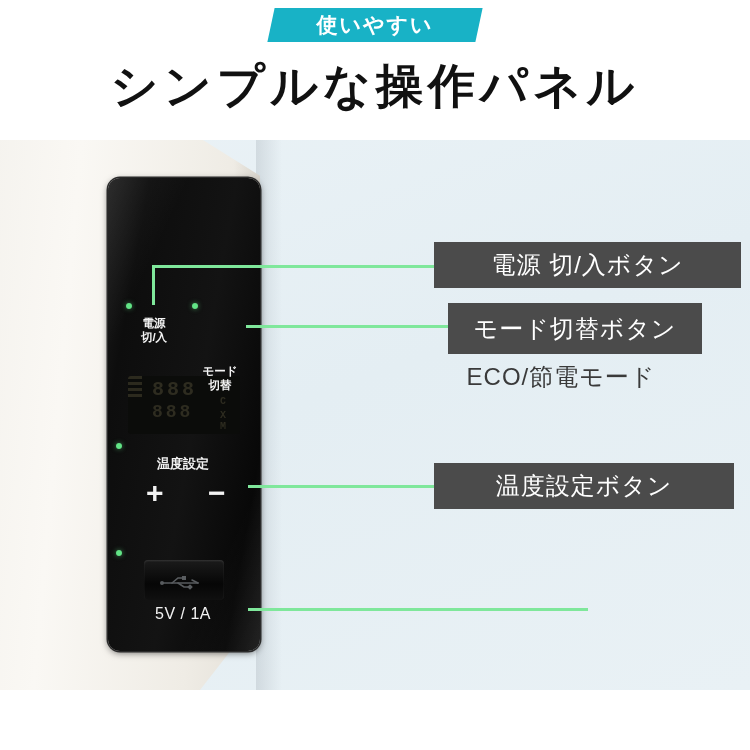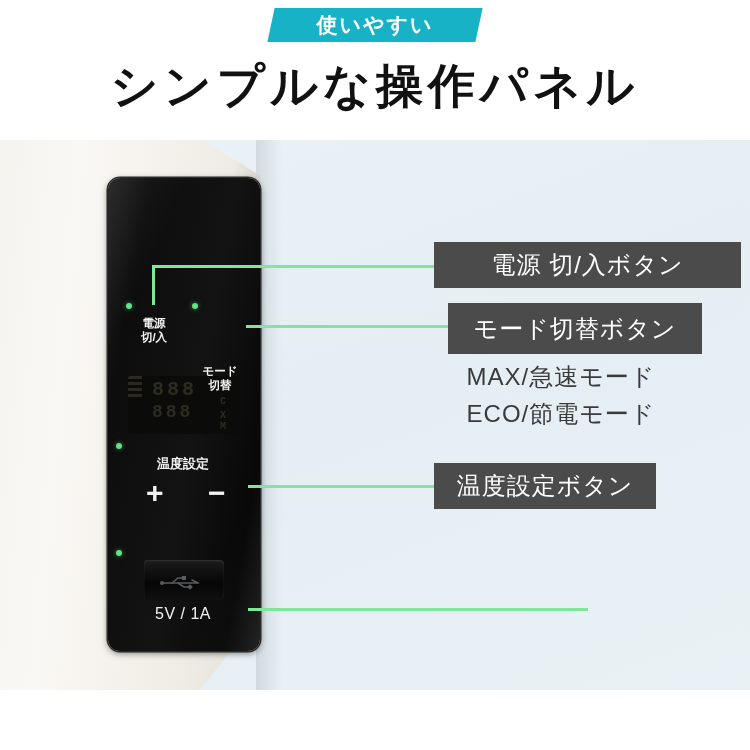--- a/index.html
+++ b/index.html
@@ -147,21 +147,21 @@
   .tag {
     position:absolute;
     background:#4b4b4b;
     color:#ffffff;
     display:flex; align-items:center; justify-content:center;
     font-size:24px; letter-spacing:1px;
     white-space:nowrap;
   }
   .tag-power { left:434px; top:242px; width:307px; height:46px; }
   .tag-mode  { left:448px; top:303px; width:254px; height:51px;align-items:center; }
-  .tag-temp  { left:434px; top:463px; width:222px; height:46px; }
+  .tag-temp  { left:434px; top:463px; width:300px; height:46px; }
   .tag-usb   { left:434px; top:585px; width:254px; height:46px; }
 
   .modes {
     position:absolute; left:434px; top:358px; width:254px;
     text-align:center; color:#3a3a3a;
     font-size:24px; line-height:37px; letter-spacing:1px;
     white-space:nowrap;
   }
 </style>
 </head>
@@ -238,21 +238,20 @@
   </div>
 
   <div class="tag tag-power">
     <span>電源 切/入ボタン</span>
   </div>
   <div class="tag tag-mode">
     <span>モード切替ボタン</span>
   </div>
 
   <div class="modes">
-    <div>MAX/急速モード</div>
     <div>ECO/節電モード</div>
   </div>
 
   <div class="tag tag-temp">
     <span>温度設定ボタン</span>
   </div>
 
 </div>
 
 </body></html>

